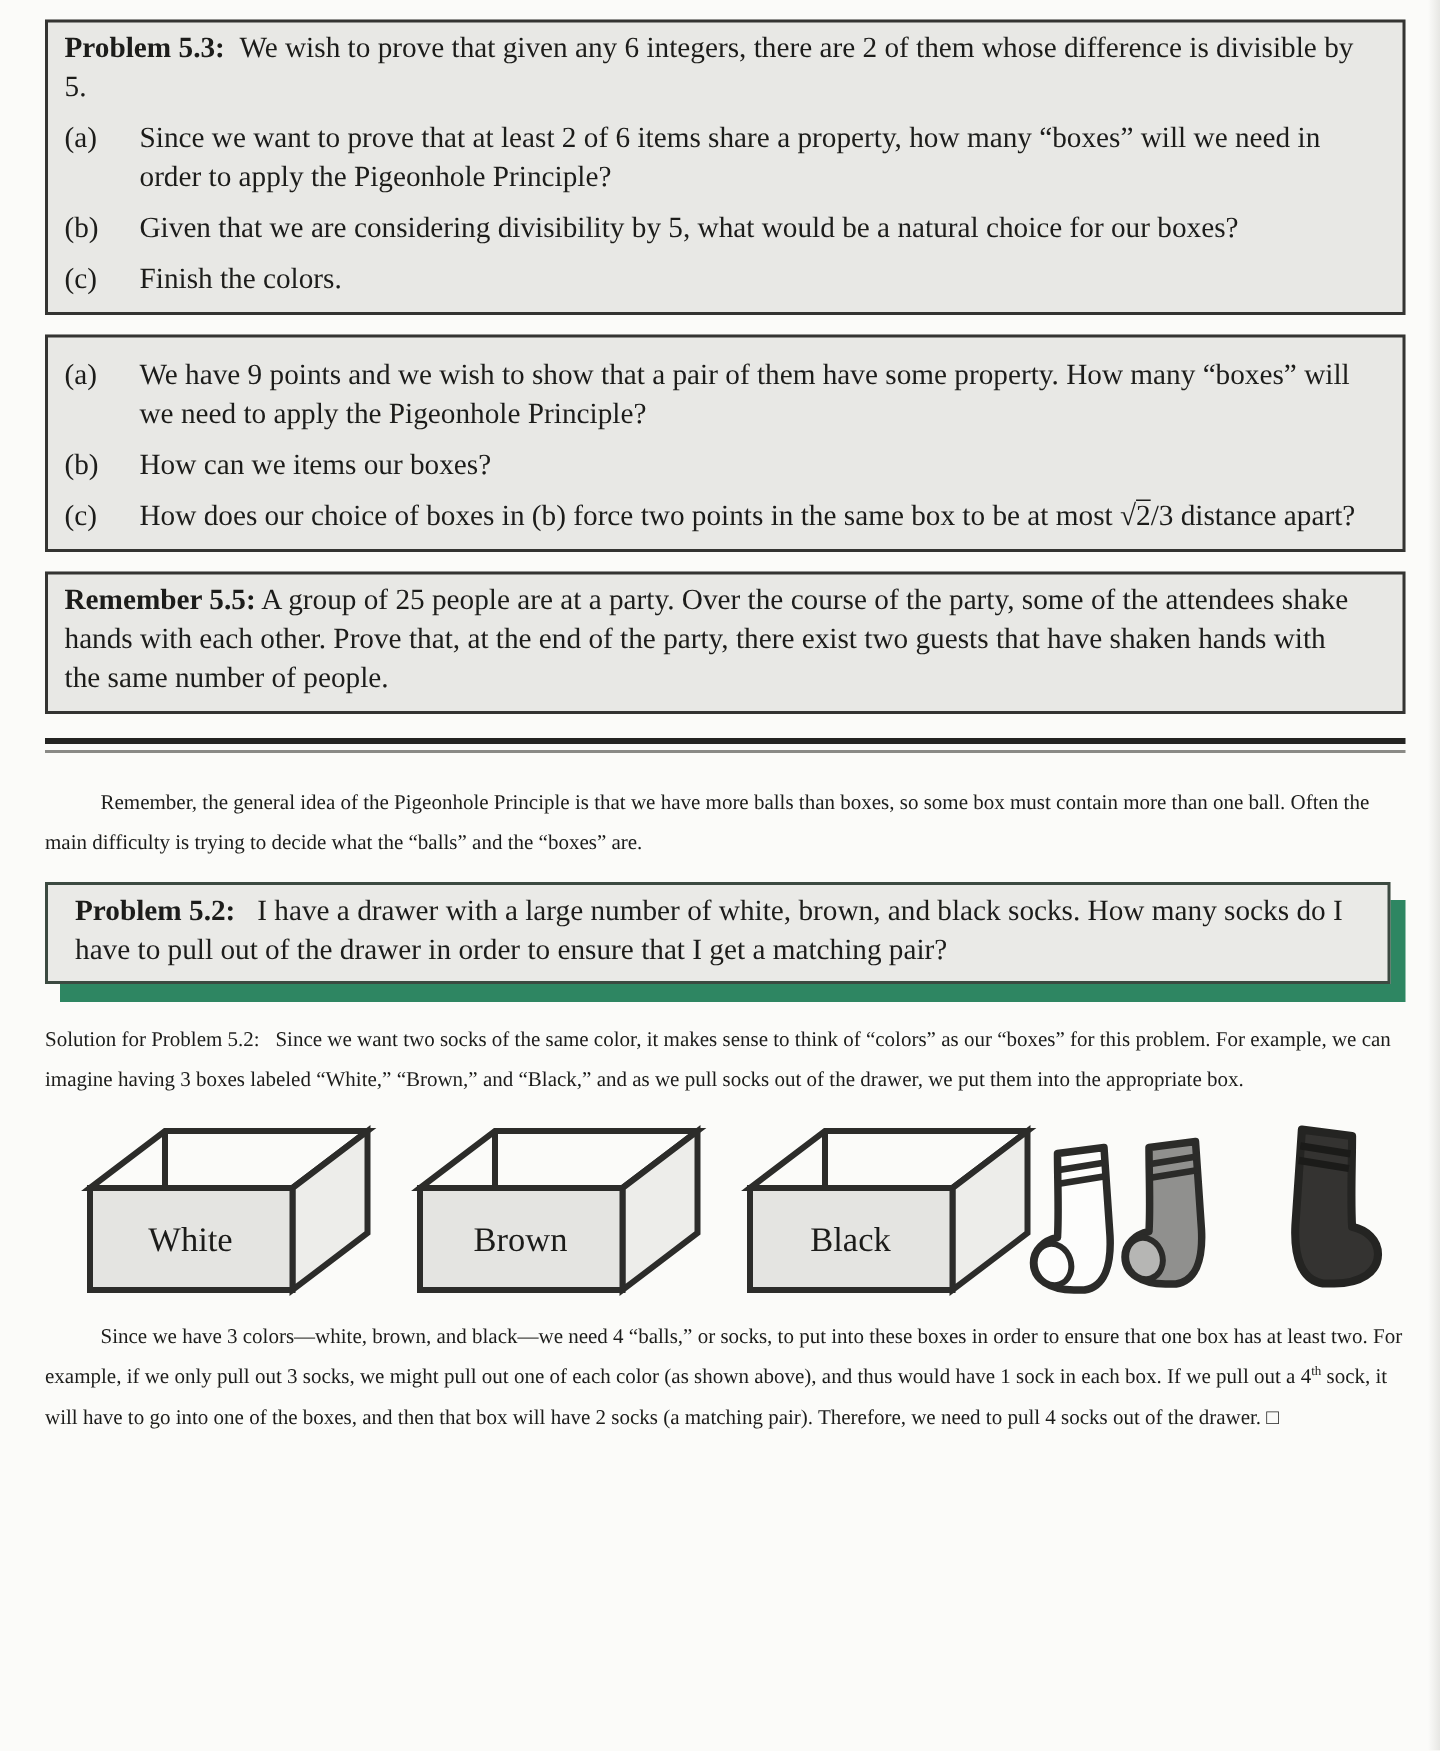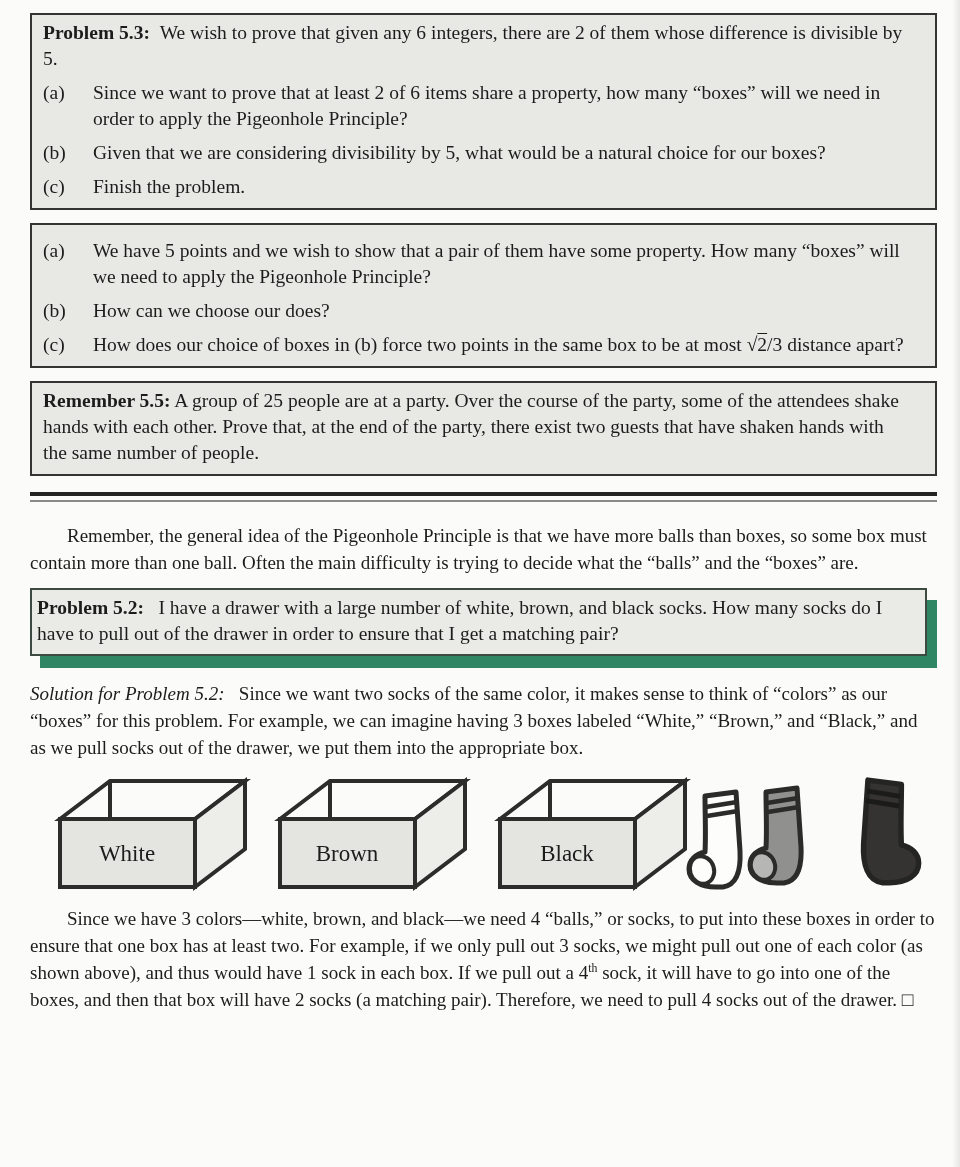--- a/index.html
+++ b/index.html
@@ -15,37 +15,37 @@
     padding:5px 25px 8px 11px;margin-bottom:13px;
     font-size:19.5px;line-height:26px;
   }
   .pbox p.stmt{margin:0;}
   .item{display:flex;margin-top:8px;}
   .item .lab{flex:0 0 50px;}
   .item .txt{flex:1;}
   
   .greenbox{
     border:2px solid #3c4a41;background:#eaeae7;
-    padding:5px 11px 7px 5px;margin-bottom:24px;
+    padding:5px 11px 7px 18px;margin-bottom:24px;
     font-size:19.5px;line-height:26px;
     box-shadow:10px 12px 0 0 #2e8662;
     margin-right:10px;
   }
   .greenbox p{margin:0;}
   
   .dblrule{
     height:4px;margin:16px 0 20px 0;
     border-top:4px solid #242422;border-bottom:2px solid #8a8a86;
   }
   
-  p.body{font-size:19px;line-height:27px;margin:0 0 12px 0;}
+  p.body{font-size:14px;line-height:27px;margin:0 0 12px 0;}
   p.indent{text-indent:37px;}
   
   .b{font-weight:bold;}
-  .i{font-style:italic;}
+  .i{}
   .sup{vertical-align:super;font-size:0.62em;line-height:0;}
   .sqrt .ol{text-decoration:overline;}
   
   figure.fig{margin:2px 0 6px 0;}
   figure.fig svg{display:block;}
   
   .scan-edge{position:absolute;top:0;right:0;width:8px;height:100%;
     background:linear-gradient(to right,rgba(220,220,216,0),rgba(214,214,210,.55));}
 </style>
 </head>
@@ -58,32 +58,32 @@
     <div class="item">
       <span class="lab">(a)</span>
       <span class="txt"><span>Since we want to prove that at least 2 of 6 items share a property, how many “boxes” will we need in order to apply the Pigeonhole Principle?</span></span>
     </div>
     <div class="item">
       <span class="lab">(b)</span>
       <span class="txt"><span>Given that we are considering divisibility by 5, what would be a natural choice for our boxes?</span></span>
     </div>
     <div class="item">
       <span class="lab">(c)</span>
-      <span class="txt"><span>Finish the problem.</span></span>
+      <span class="txt"><span>Finish the colors.</span></span>
     </div>
   </section>
 
   <section class="pbox">
     <div class="item">
       <span class="lab">(a)</span>
-      <span class="txt"><span>We have 5 points and we wish to show that a pair of them have some property.  How many “boxes” will we need to apply the Pigeonhole Principle?</span></span>
+      <span class="txt"><span>We have 9 points and we wish to show that a pair of them have some property.  How many “boxes” will we need to apply the Pigeonhole Principle?</span></span>
     </div>
     <div class="item">
       <span class="lab">(b)</span>
-      <span class="txt"><span>How can we choose our does?</span></span>
+      <span class="txt"><span>How can we items our boxes?</span></span>
     </div>
     <div class="item">
       <span class="lab">(c)</span>
       <span class="txt"><span>How does our choice of boxes in (b) force two points in the same box to be at most </span><span class="sqrt">√<span class="ol">2</span></span><span>/3 distance apart?</span></span>
     </div>
   </section>
 
   <section class="pbox">
     <p class="stmt"><span class="b">Remember 5.5:</span><span> A group of 25 people are at a party. Over the course of the party, some of the attendees shake hands with each other.  Prove that, at the end of the party, there exist two guests that have shaken hands with the same number of people.</span></p>
   </section>

